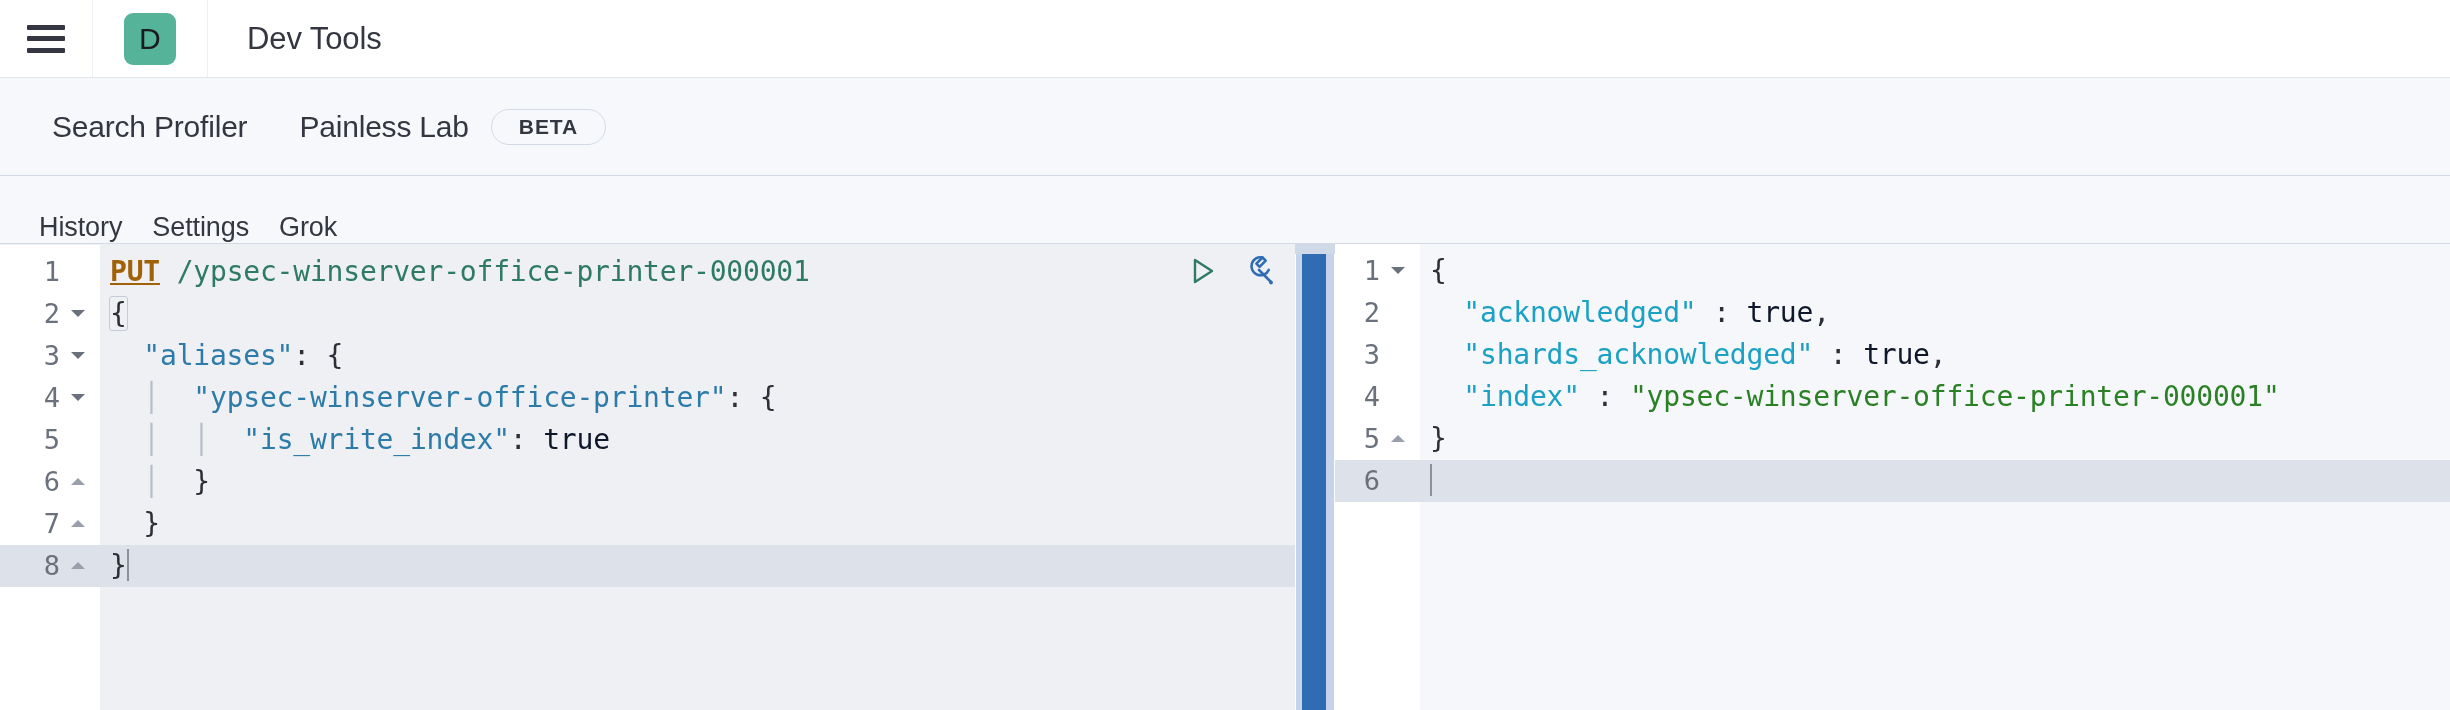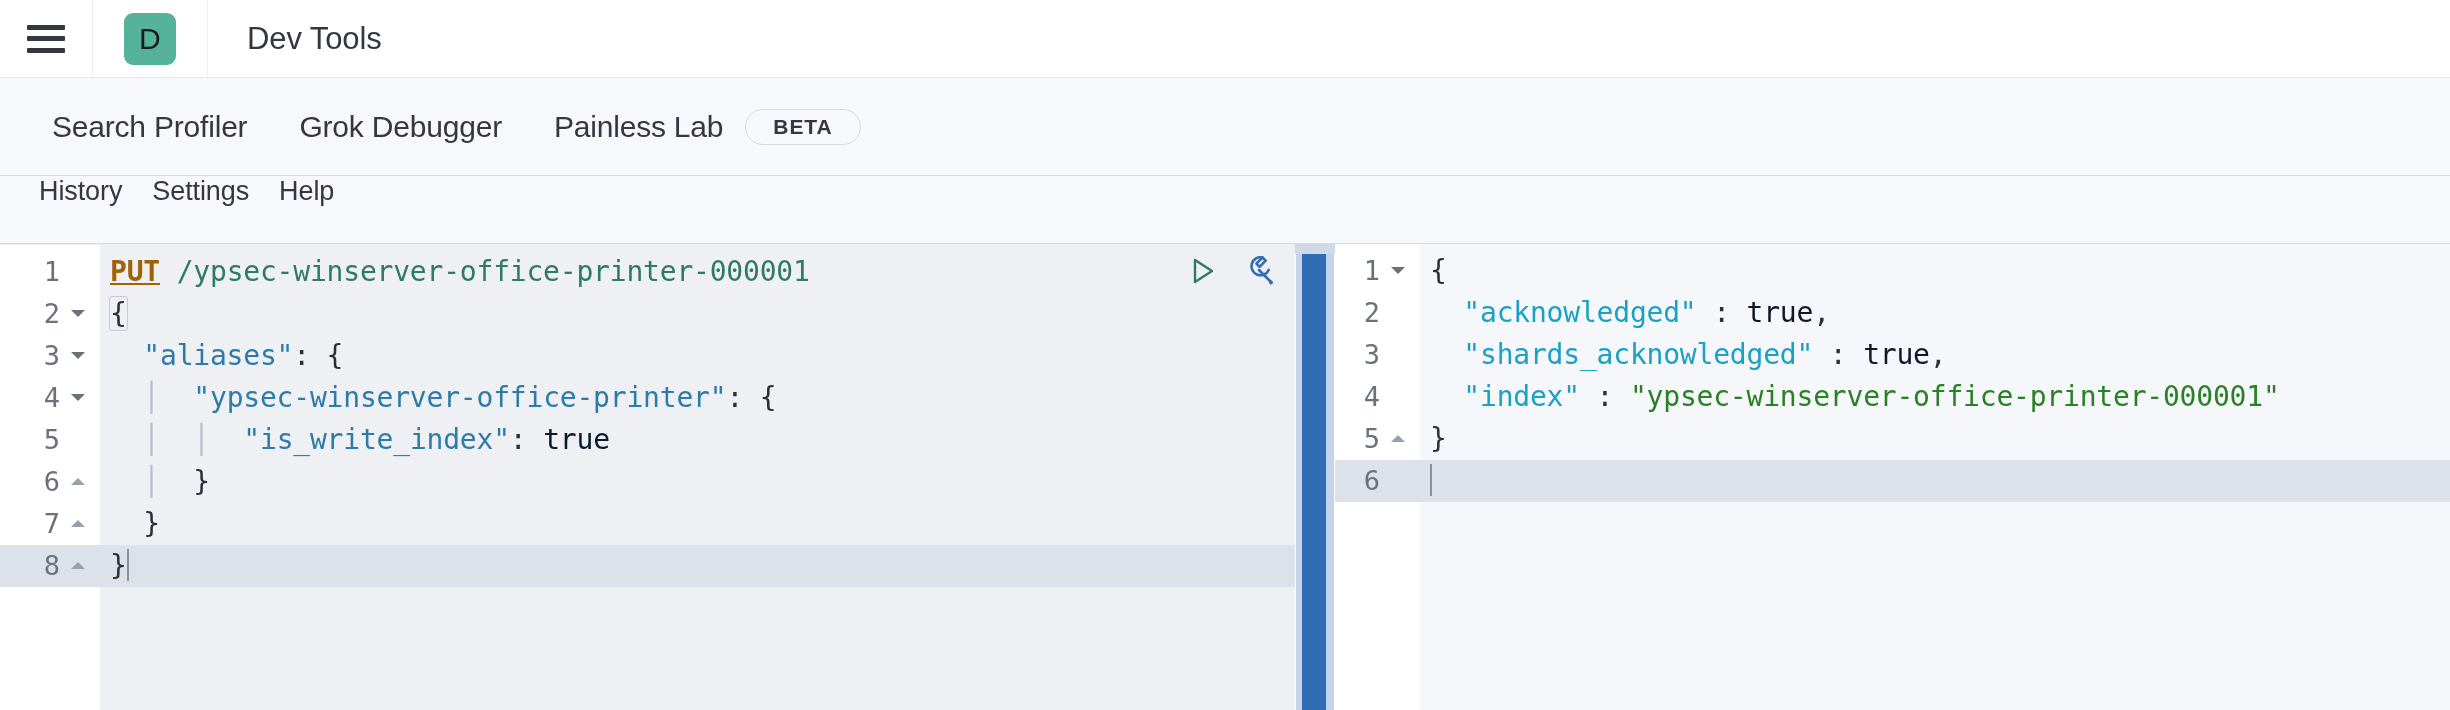--- a/index.html
+++ b/index.html
@@ -128,21 +128,21 @@
     box-sizing: border-box;
   }
 
   
   .submenu-row {
     height: 68px;
     box-sizing: border-box;
     background: #f7f8fc;
     border-bottom: 1px solid #d3dae6;
     display: flex;
-    align-items: flex-start;
+    align-items: flex-end;
     padding-left: 24px;
   }
   .submenu-item {
     font-size: 27px;
     color: #343741;
     padding: 0 15px;
     cursor: pointer;
     letter-spacing: -0.1px;
   }
 
@@ -314,32 +314,29 @@
     <div class="avatar">D</div>
   </div>
   <div class="app-title">Dev Tools</div>
 </div>
 
 <div class="tabs-row">
   <div class="tab">
     <span>Search Profiler</span>
   </div>
   <div class="tab">
-    <span>Grok Debugger</span>
-  </div>
-  <div class="tab">
     <span>Painless Lab</span>
     <span class="beta-badge">BETA</span>
   </div>
 </div>
 
 <div class="submenu-row">
   <div class="submenu-item">History</div>
   <div class="submenu-item">Settings</div>
-  <div class="submenu-item">Help</div>
+  <div class="submenu-item">Grok</div>
 </div>
 
 <div class="editor-area">
 
   <div class="pane request-pane">
     <div class="gutter">
       <div class="gline">
         <span>1</span>
         <span class="fold"></span>
       </div>

